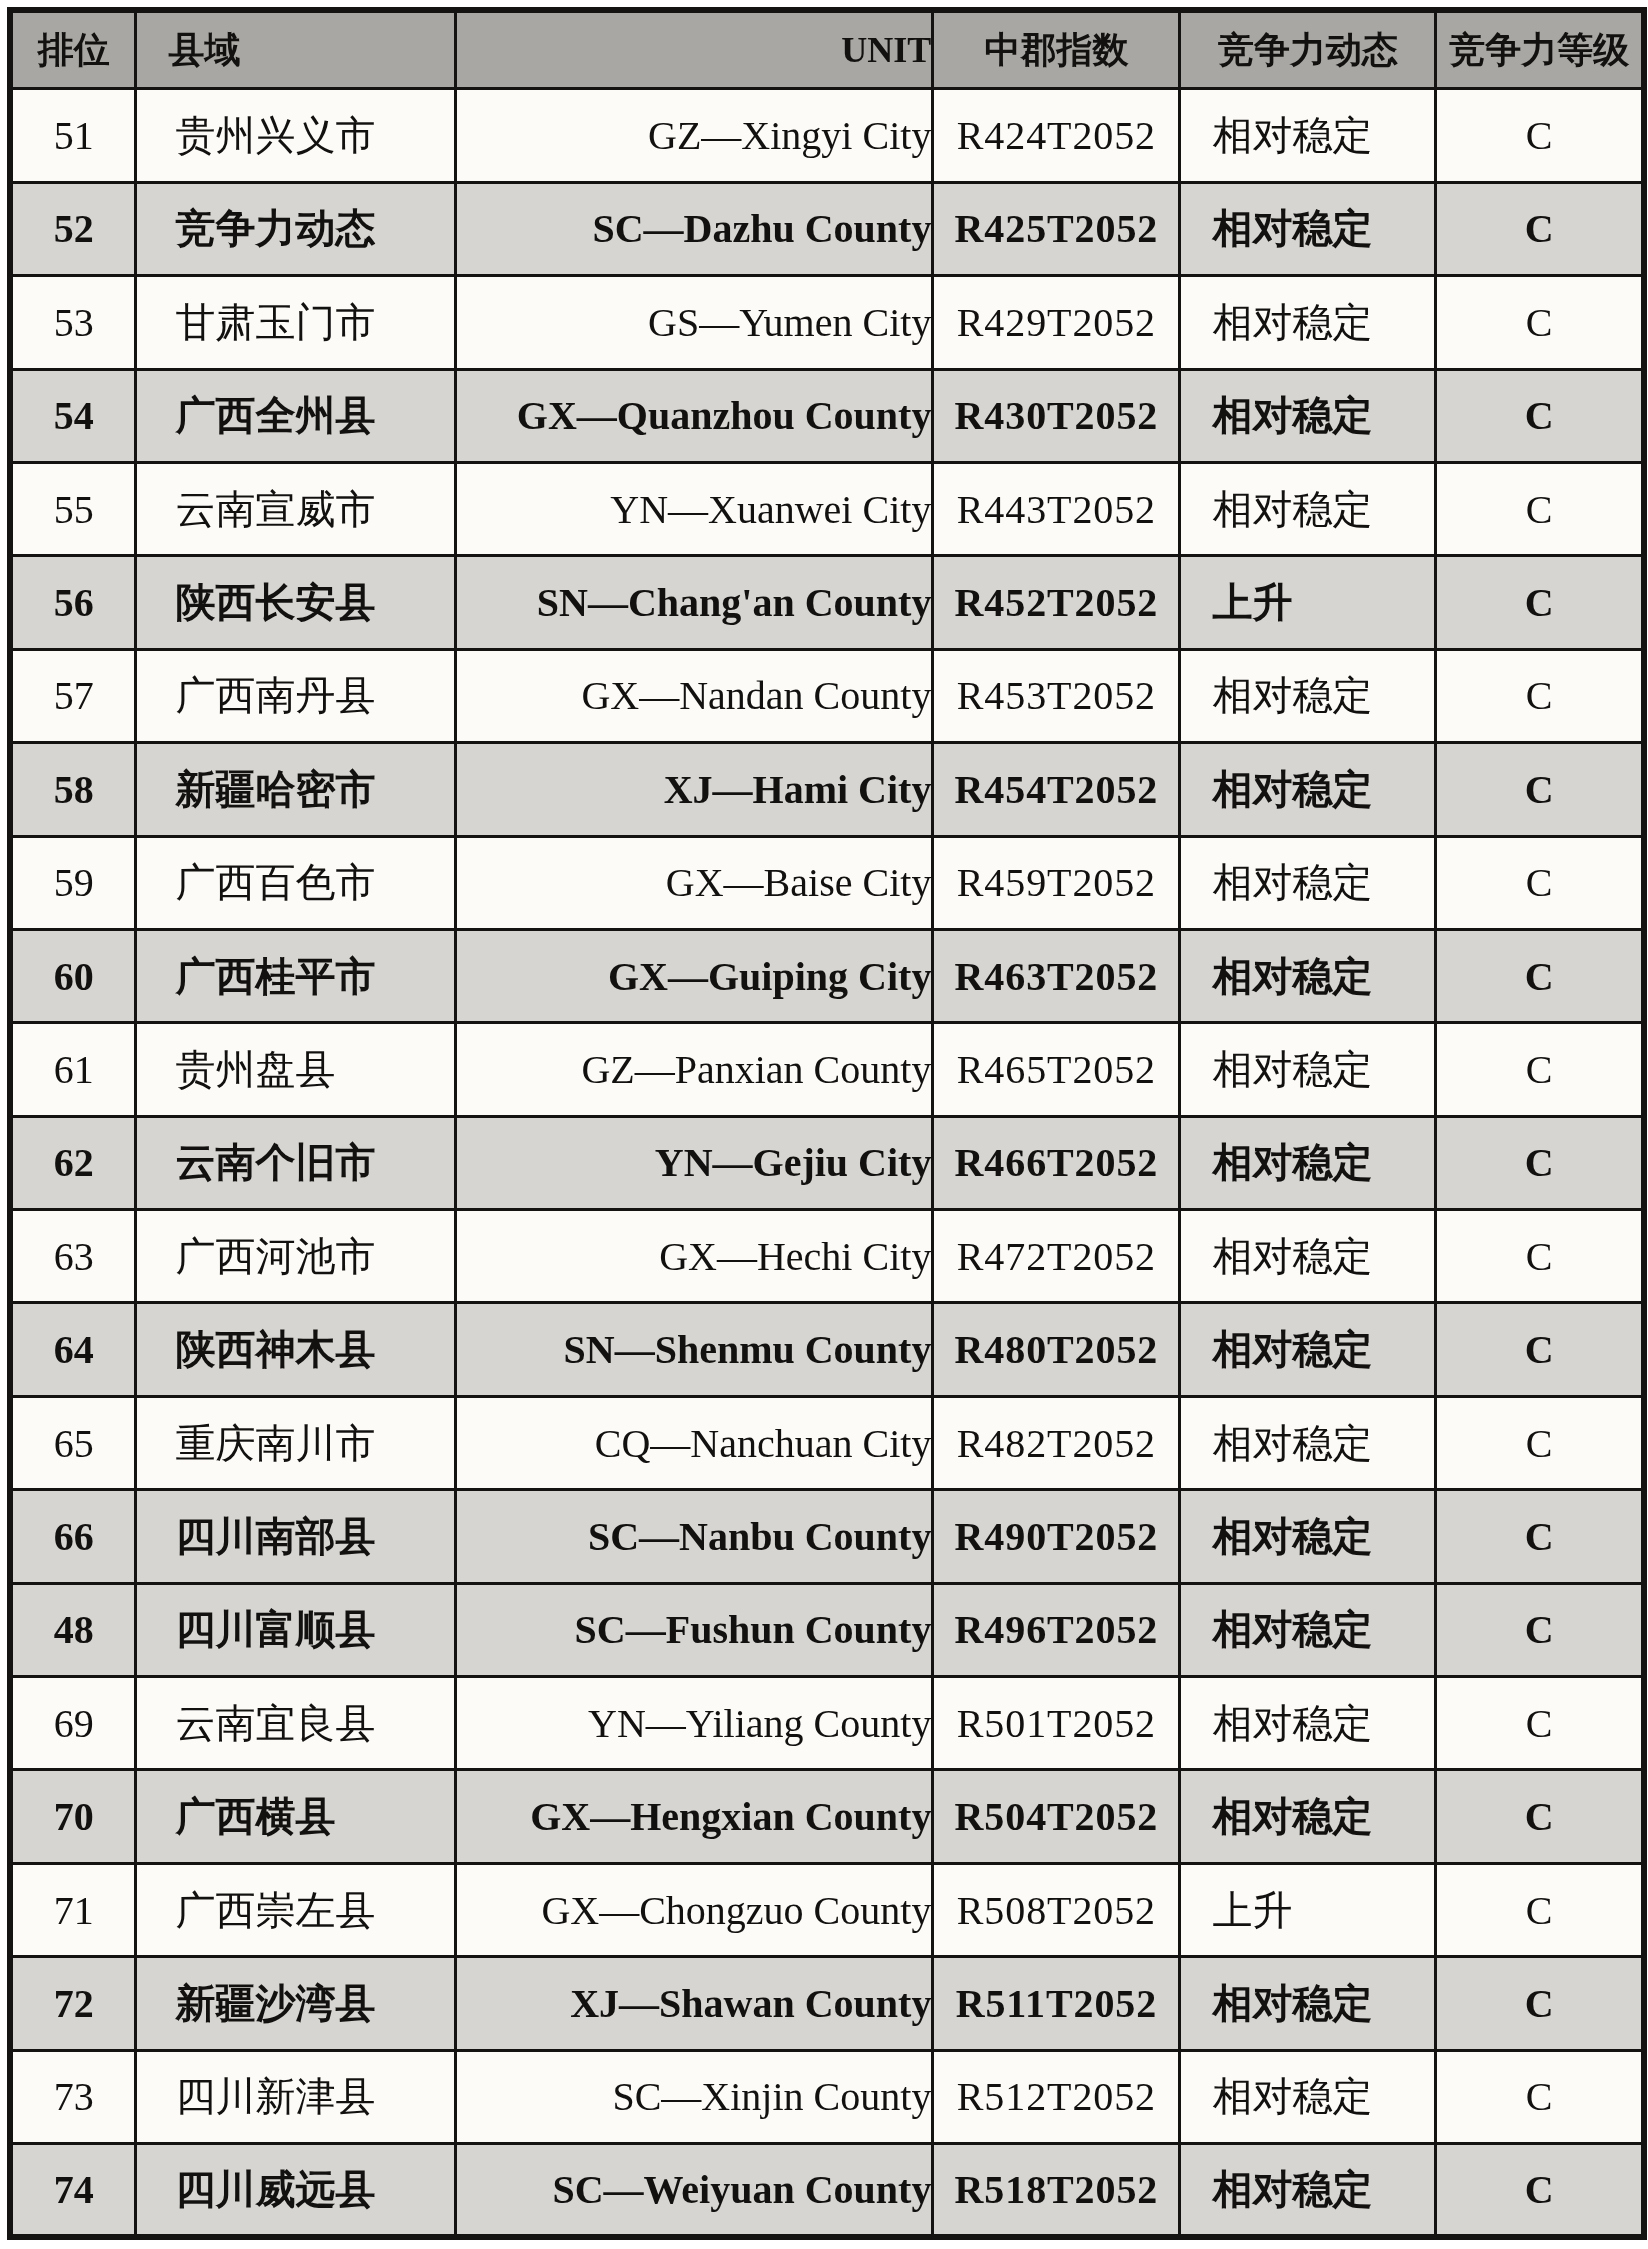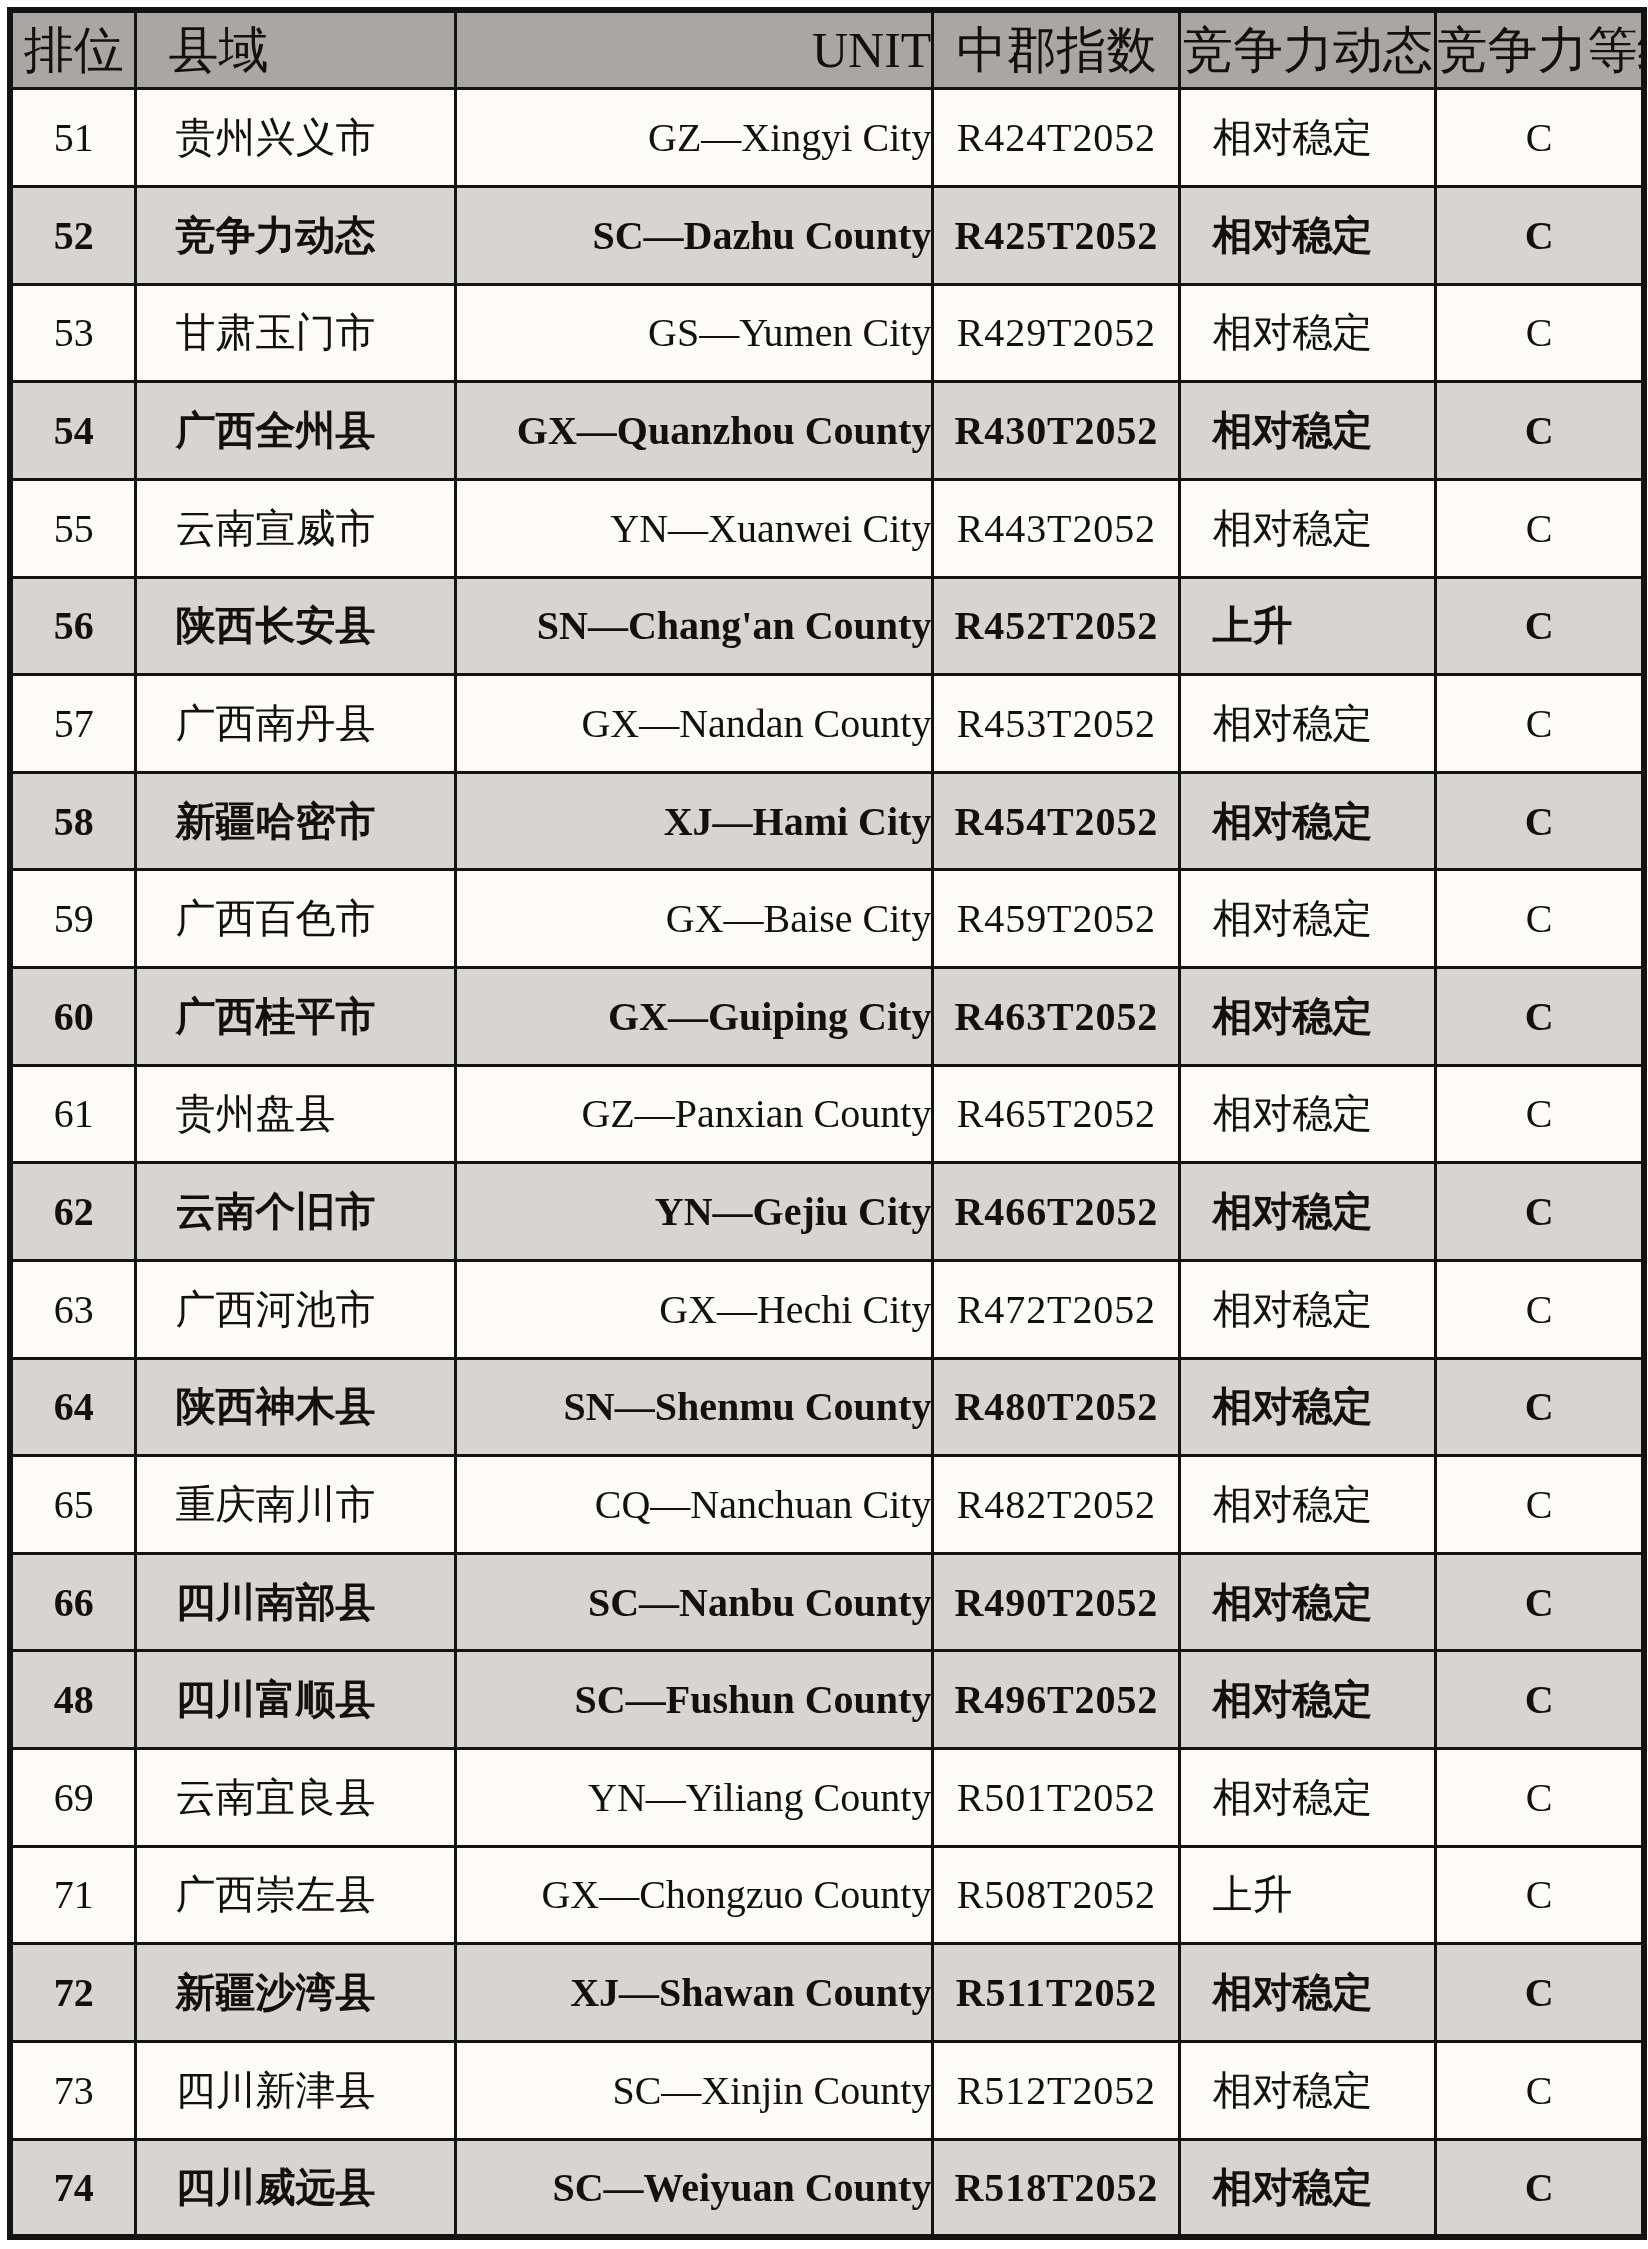--- a/index.html
+++ b/index.html
@@ -23,21 +23,21 @@
     background:var(--row-bg);
     border:6px solid var(--border);
   }
   th,td{
     border:3.4px solid var(--border);
     vertical-align:middle;
     overflow:hidden;white-space:nowrap;
   }
   thead th{
     background:var(--header-bg);
-    font-weight:normal;font-size:50px;height:79px;
+    font-weight:bold;font-size:36px;height:79px;
     text-align:left;
   }
   tbody td{font-size:40px;height:86px;}
   tbody tr.alt td{background:var(--row-alt-bg);font-weight:600;}
   
   .col-rank{width:126px;text-align:center;}
   .col-county{width:320px;text-align:left;padding-left:38px;}
   .col-unit{width:477px;text-align:right;padding-left:34px;}
   .col-index{width:247px;text-align:center;}
   .col-dyn{width:256px;text-align:left;padding-left:31px;}
@@ -221,20 +221,28 @@
 
         <tr>
           <td class="col-rank">69</td>
           <td class="col-county">云南宜良县</td>
           <td class="col-unit">YN—Yiliang County</td>
           <td class="col-index">R501T2052</td>
           <td class="col-dyn">相对稳定</td>
           <td class="col-grade">C</td>
         </tr>
 
+        <tr class="alt">
+          <td class="col-rank">70</td>
+          <td class="col-county">广西横县</td>
+          <td class="col-unit">GX—Hengxian County</td>
+          <td class="col-index">R504T2052</td>
+          <td class="col-dyn">相对稳定</td>
+          <td class="col-grade">C</td>
+        </tr>
 
         <tr>
           <td class="col-rank">71</td>
           <td class="col-county">广西崇左县</td>
           <td class="col-unit">GX—Chongzuo County</td>
           <td class="col-index">R508T2052</td>
           <td class="col-dyn">上升</td>
           <td class="col-grade">C</td>
         </tr>
 

